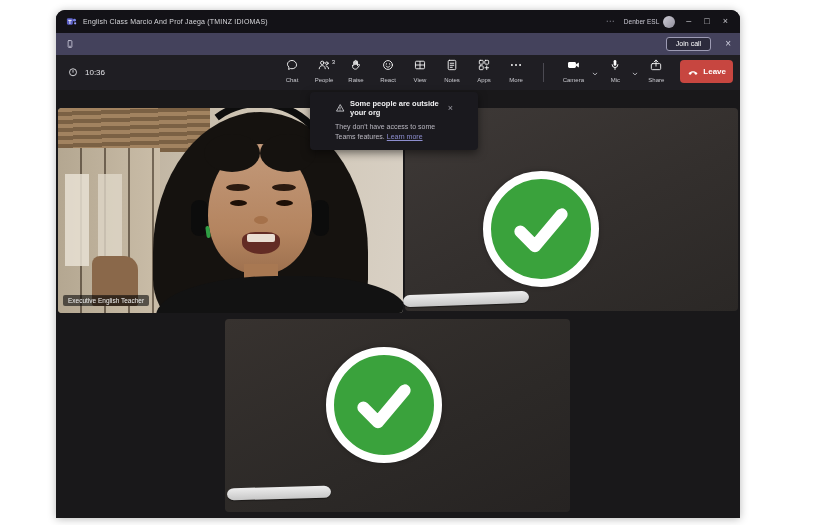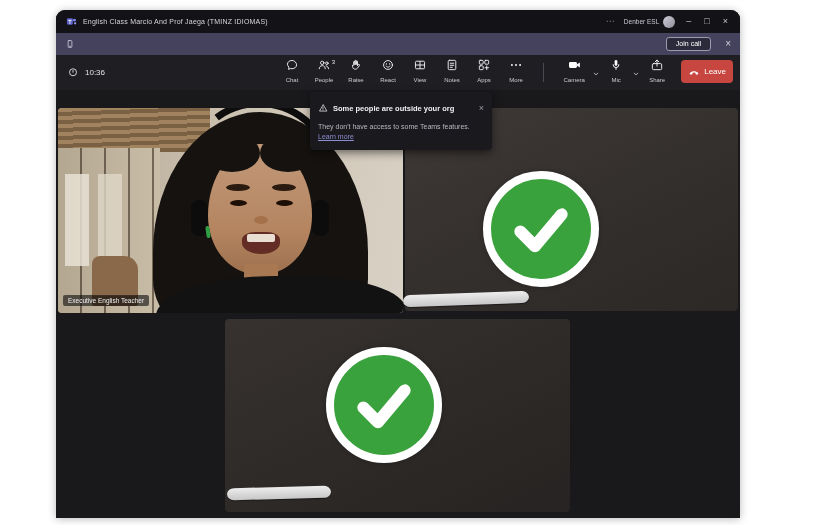--- a/index.html
+++ b/index.html
@@ -29,21 +29,21 @@
   .timer{font-size:8px;color:#e2e2e6;}
   .t-center{position:absolute;left:222px;top:3px;display:flex;gap:4px;}
   .tbtn{width:28px;display:flex;flex-direction:column;align-items:center;gap:1px;position:relative;}
   .tbtn .lbl{font-size:6px;color:#c9c9cf;white-space:nowrap;}
   .badge3{position:absolute;top:1px;right:3px;font-size:6px;color:#e7e7ec;}
   .t-divider{position:absolute;left:487px;top:8px;width:1px;height:19px;background:#4b4a52;}
   .t-right{position:absolute;right:7px;top:3px;display:flex;align-items:flex-start;gap:3px;}
   .chev{margin-top:6px;}
   .leave-btn{margin-left:7px;margin-top:2px;height:23px;min-width:49px;background:#c74640;border-radius:4px;
              display:flex;align-items:center;justify-content:center;gap:4px;padding:0 7px;}
-  .leave-btn span{font-size:8px;color:#fff;font-weight:normal;}
+  .leave-btn span{font-size:8px;color:#fff;font-weight:bold;}
   
   .stage{position:absolute;top:80px;left:0;right:0;bottom:0;background:#19181a;}
   .tile{position:absolute;border-radius:4px;overflow:hidden;}
   .tile-teacher{left:2px;top:18px;width:345px;height:205px;
                 background:linear-gradient(100deg,#b1a38e 0%,#cdc3b2 48%,#d9d1c5 100%);}
   .tile-right{left:349px;top:18px;width:333px;height:203px;
               background:linear-gradient(155deg,#3e3937 0%,#332f2d 55%,#2b2826 100%);}
   .tile-bottom{left:169px;top:229px;width:345px;height:193px;
                background:linear-gradient(155deg,#37322f 0%,#2c2927 60%,#262322 100%);}
   .name-pill{position:absolute;left:5px;bottom:7px;background:rgba(10,10,10,.6);color:#f2f2f2;
@@ -52,22 +52,22 @@
           background:linear-gradient(180deg,#ededed,#c7c7c7);box-shadow:0 1px 1px rgba(0,0,0,.4);}
   .redact-1{left:347px;top:203px;width:126px;transform:rotate(-2deg);}
   .redact-2{left:171px;top:397px;width:104px;transform:rotate(-1.5deg);}
   
   .check-badge{position:absolute;width:116px;height:116px;border-radius:50%;background:#3aa23c;
                border:8px solid #fff;z-index:30;display:flex;align-items:center;justify-content:center;
                box-shadow:0 0 5px rgba(0,0,0,.25);}
   .check-1{left:427px;top:81px;}
   .check-2{left:270px;top:257px;}
   
-  .popup{position:absolute;left:254px;top:2px;width:182px;background:#1a191e;border-radius:4px;
-         z-index:40;padding:7px 8px 8px;box-shadow:0 3px 8px rgba(0,0,0,.5);}
+  .popup{position:absolute;left:254px;top:2px;width:168px;background:#1a191e;border-radius:4px;
+         z-index:40;padding:7px 25px 8px;box-shadow:0 3px 8px rgba(0,0,0,.5);}
   .popup-head{display:flex;align-items:center;gap:5px;}
   .popup-title{font-size:7.5px;font-weight:bold;color:#f0f0f2;}
   .popup-x{margin-left:auto;font-size:9px;color:#9b9aa3;line-height:1;}
   .popup-body{margin-top:5px;font-size:7px;line-height:1.45;color:#b9b7c0;}
   .popup-link{color:#8d8ecf;text-decoration:underline;}
   
   .ill{position:absolute;inset:0;}
   .ill div{position:absolute;}
   .wood{left:0;top:0;width:152px;height:44px;
         background:repeating-linear-gradient(178deg,#a28360 0 4px,#7b6144 4px 8px);}

